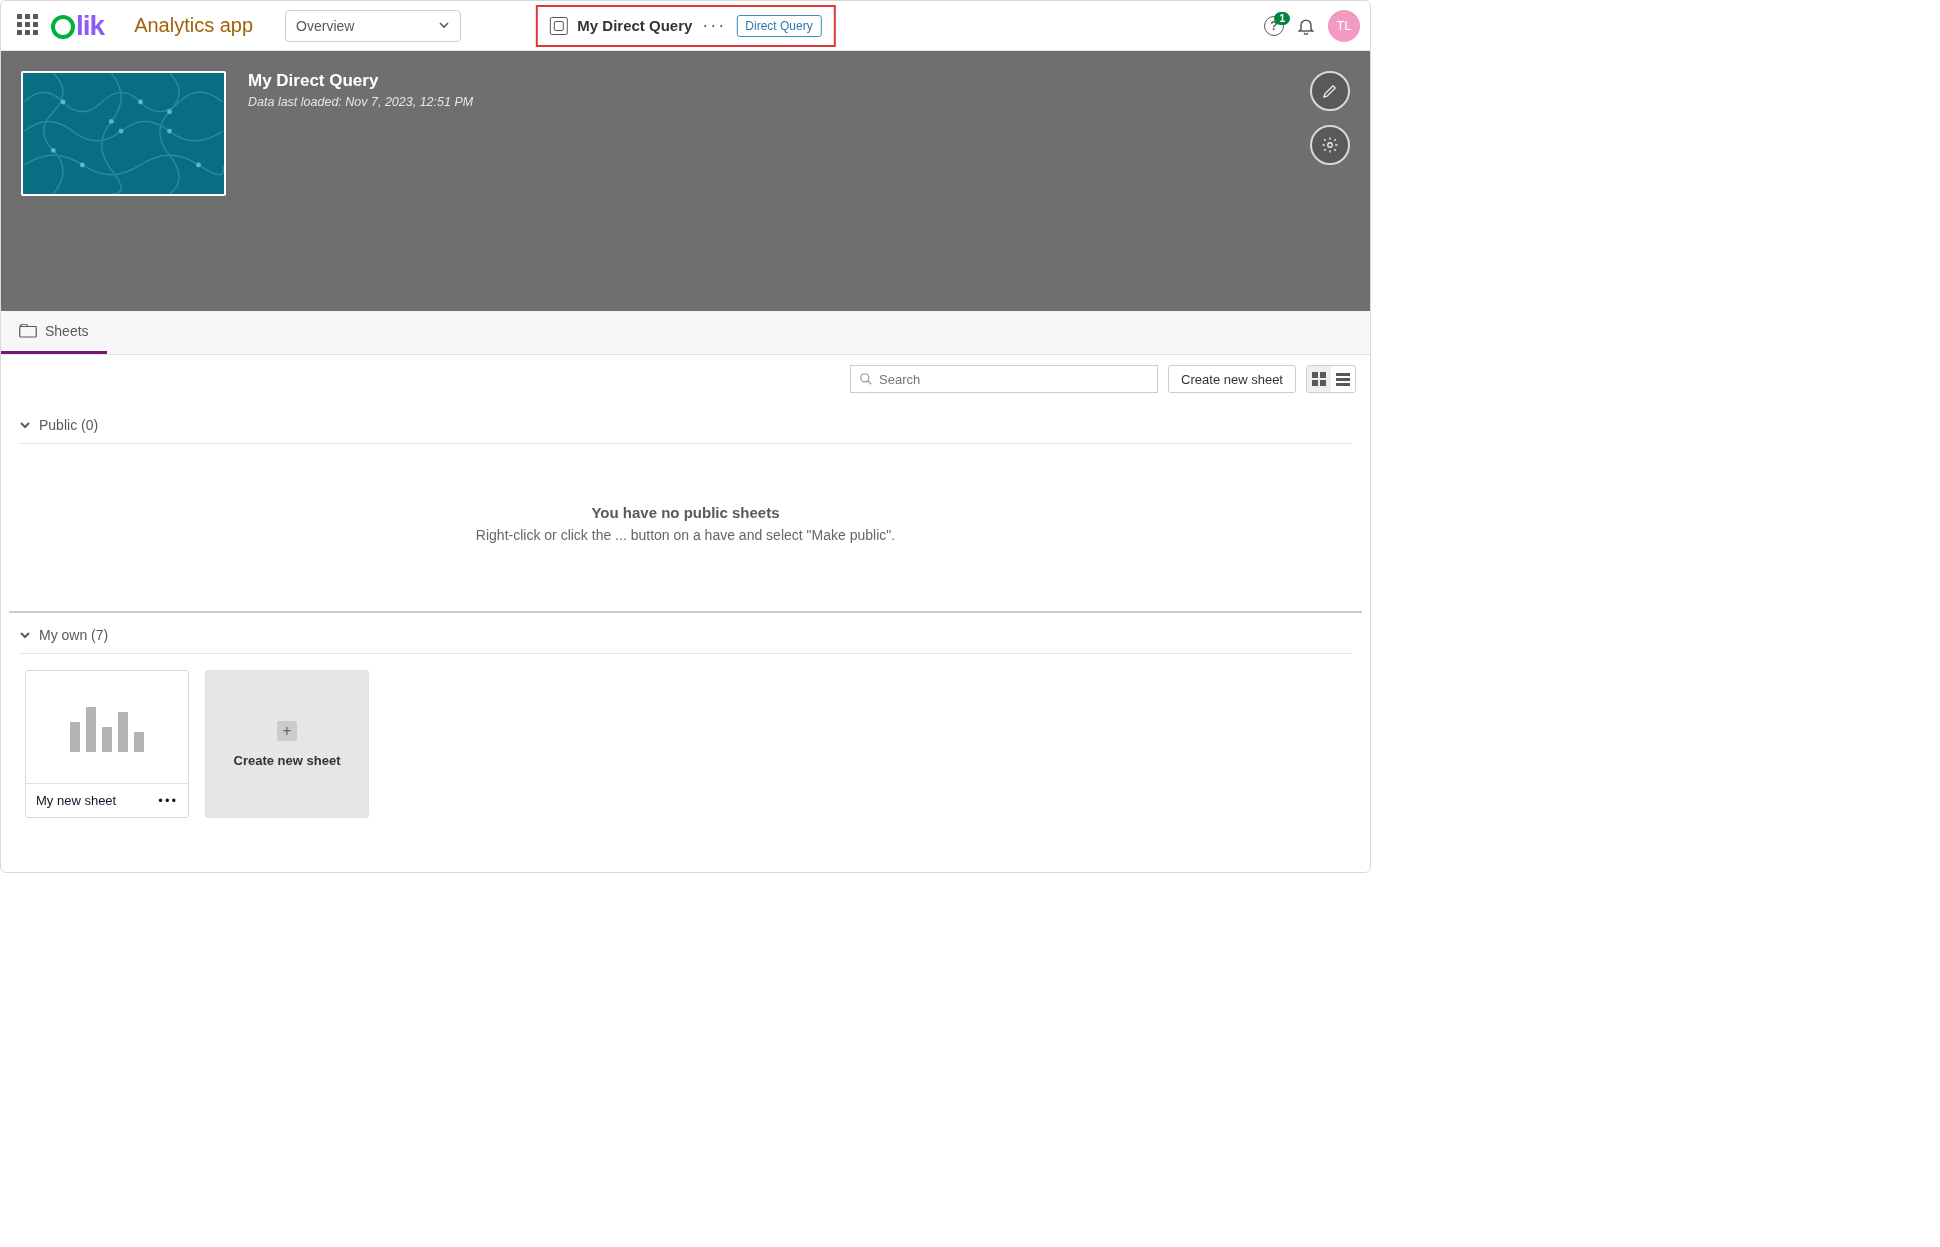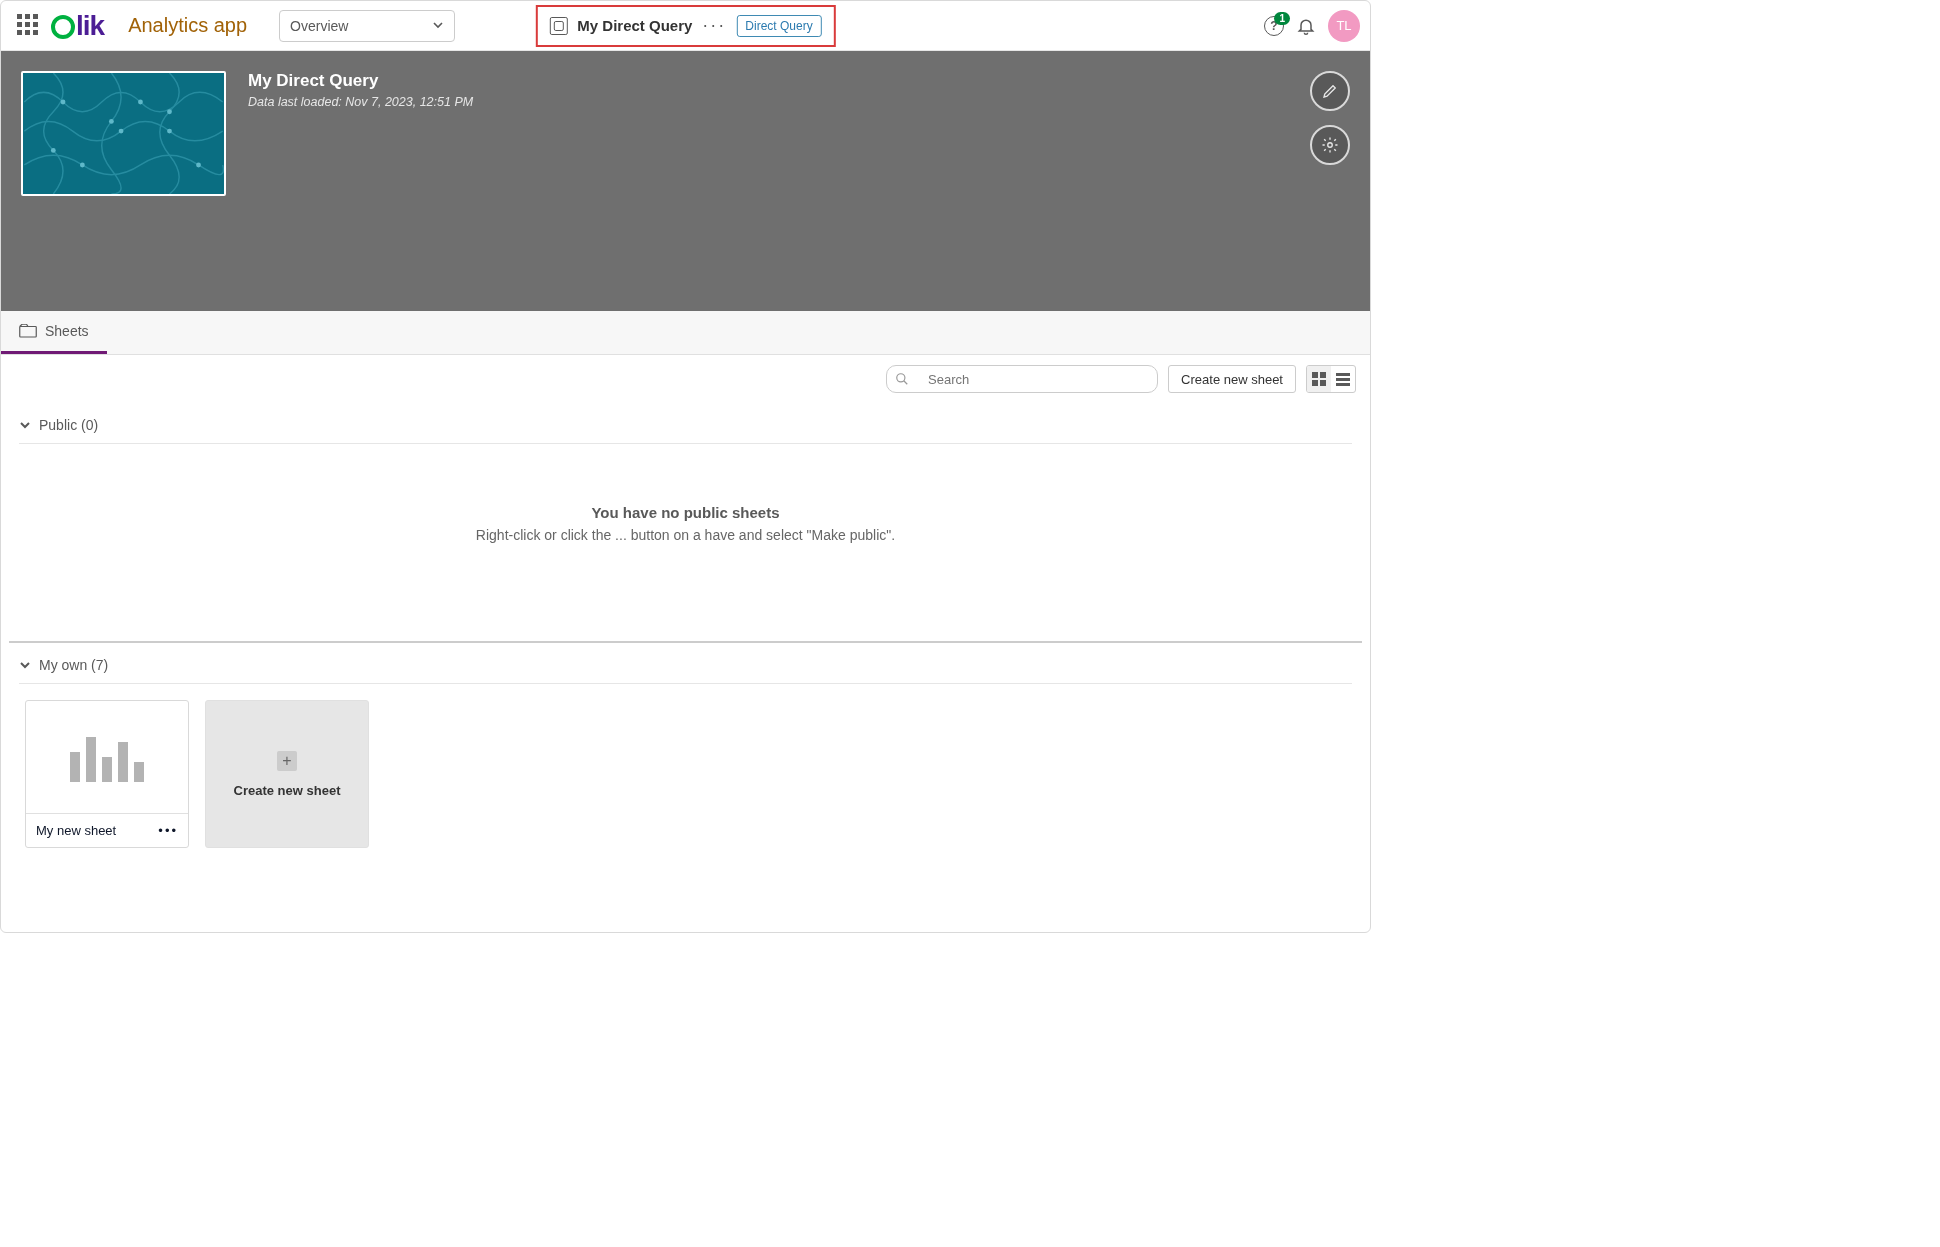--- a/index.html
+++ b/index.html
@@ -29,22 +29,22 @@
     gap: 3px;
     margin: 0 10px 0 6px;
     cursor: pointer;
   }
   .app-launcher span { background:#595959; width:5px; height:5px; }
   .logo {
     font-family: Arial, sans-serif;
     font-size: 28px;
     font-weight: 600;
     letter-spacing: -1px;
-    color: #4c1d95;
-    margin-right: 24px;
+    color: #8b5cf6;
+    margin-right: 30px;
     display:flex; align-items:center;
   }
   .logo .q {
     width: 24px; height:24px; border:4px solid #00b140; border-radius:50%;
     display:inline-block; margin-right:1px; position:relative; top:1px;
   }
   .app-name { font-size: 20px; color:#a16207; margin-right: 32px; font-weight:400;}
   .overview-dd {
     display:flex; align-items:center; justify-content:space-between;
     width: 176px; height: 32px;
@@ -85,30 +85,30 @@
   .hero-text .meta{font-style:italic;font-size:12.5px;color:#e6e6e6;}
   .hero-actions{position:absolute;right:20px;top:20px;display:flex;flex-direction:column;gap:14px;}
   .circ-btn{width:40px;height:40px;border:2px solid #d9d9d9;border-radius:50%;background:#595959;display:flex;align-items:center;justify-content:center;cursor:pointer;}
   .circ-btn svg{width:18px;height:18px;stroke:#e6e6e6;fill:none;stroke-width:1.8;}
 
   .tabs{border-bottom:1px solid #e0e0e0;background:#f7f7f7;}
   .tab{display:inline-flex;align-items:center;gap:8px;padding:12px 18px;font-size:14px;color:#595959;border-bottom:3px solid #701a75;cursor:pointer;}
   .tab svg{width:18px;height:14px;stroke:#595959;fill:none;stroke-width:1.6;}
 
   .toolbar{display:flex;align-items:center;justify-content:flex-end;gap:10px;padding:10px 14px;}
-  .search{display:flex;align-items:center;gap:19px;border:1px solid #ccc;border-radius:10px;height:28px;width:272px;padding:0 8px;}
+  .search{display:flex;align-items:center;gap:6px;border:1px solid #ccc;border-radius:0;height:28px;width:308px;padding:0 8px;}
   .search input{border:none;outline:none;flex:1;font-size:13px;color:#595959;}
   .search svg{width:14px;height:14px;stroke:#999;fill:none;stroke-width:2;}
   .btn{border:1px solid #ccc;border-radius:3px;height:28px;padding:0 12px;background:#fff;font-size:13px;color:#333;cursor:pointer;}
   .view-toggle{display:flex;border:1px solid #ccc;border-radius:3px;height:28px;overflow:hidden;}
   .view-toggle div{width:24px;display:flex;align-items:center;justify-content:center;cursor:pointer;}
   .view-toggle div.active{background:#f0f0f0;}
   .view-toggle svg{width:14px;height:14px;fill:#595959;}
 
-  .section{padding:4px 18px 48px;}
+  .section{padding:4px 18px 18px;}
   .sec-head{display:flex;align-items:center;gap:8px;font-size:14px;color:#595959;padding:10px 0;border-bottom:1px solid #e6e6e6;cursor:pointer;}
   .sec-head svg{width:12px;height:12px;stroke:#595959;stroke-width:2;fill:none;}
   .empty{ text-align:center; padding:60px 0 50px;}
   .empty h3{font-size:15px;color:#595959;font-weight:600;margin-bottom:6px;}
   .empty p{font-size:14px;color:#666;}
 
   .hr-thick{border:none;border-top:2px solid #ccc;margin:0 8px;}
 
   .cards{display:flex;gap:16px;padding:16px 6px;}
   .card{width:164px;height:148px;border:1px solid #d9d9d9;border-radius:3px;background:#fff;display:flex;flex-direction:column;cursor:pointer;}

